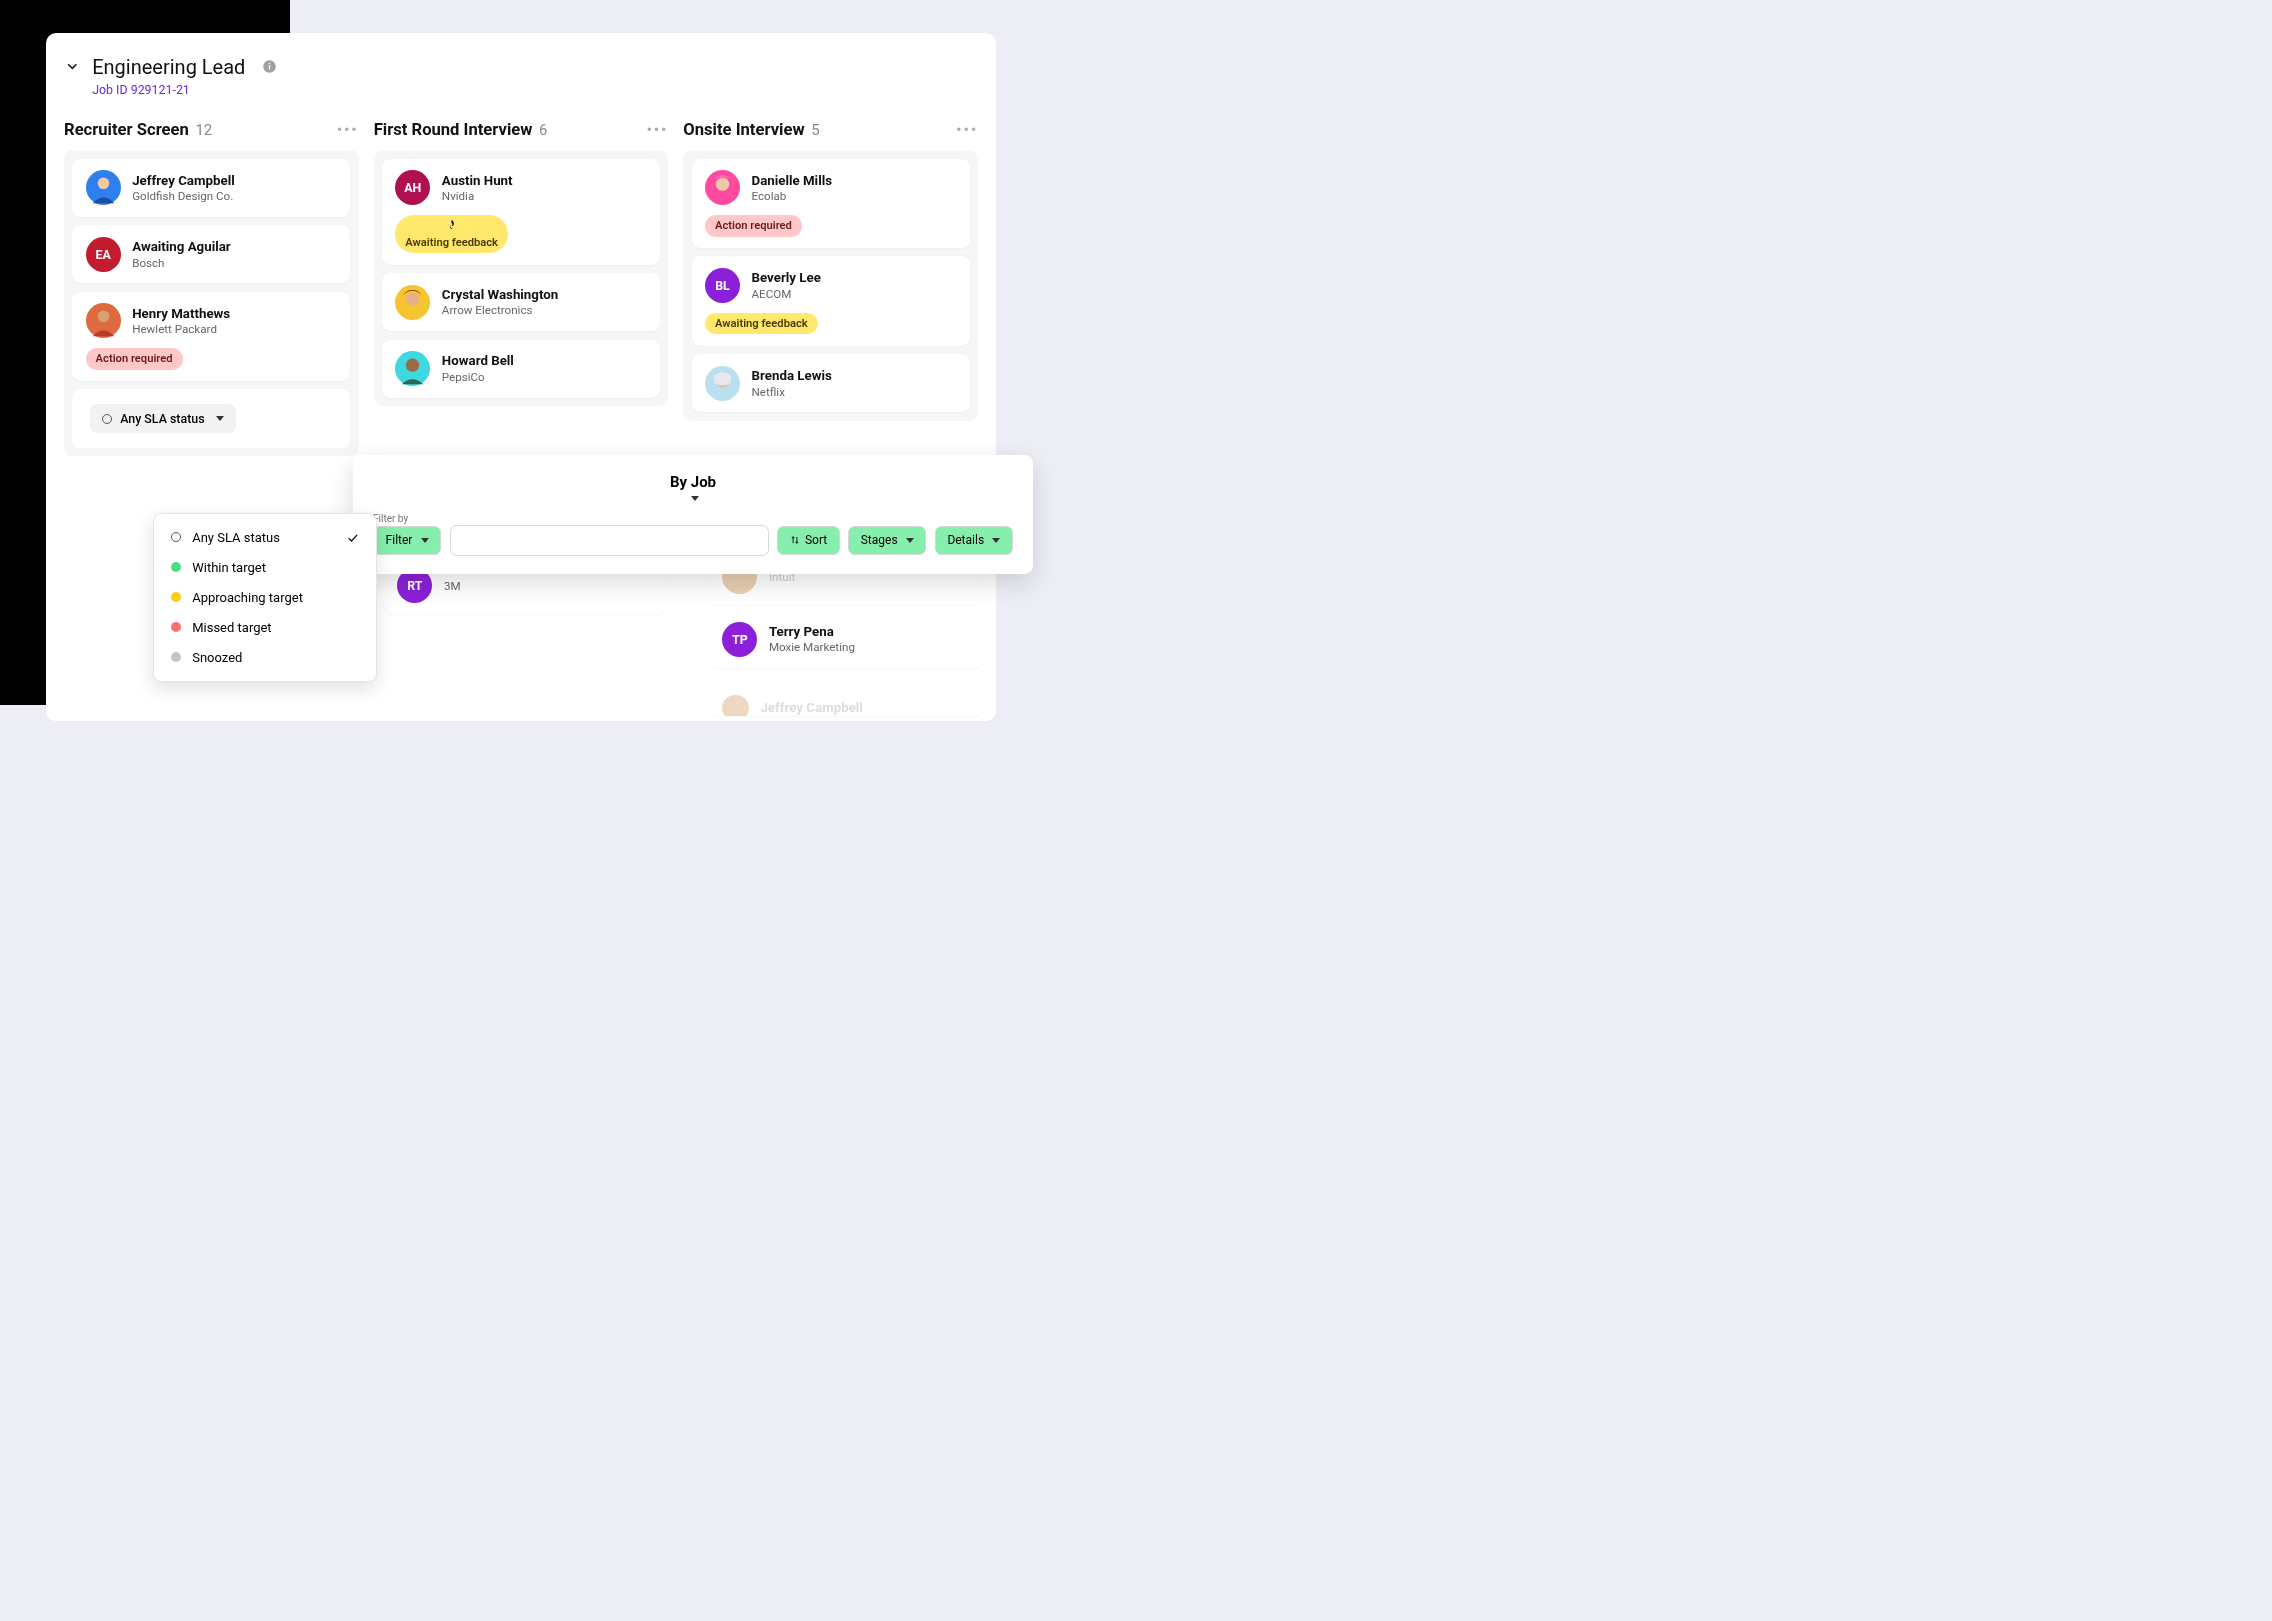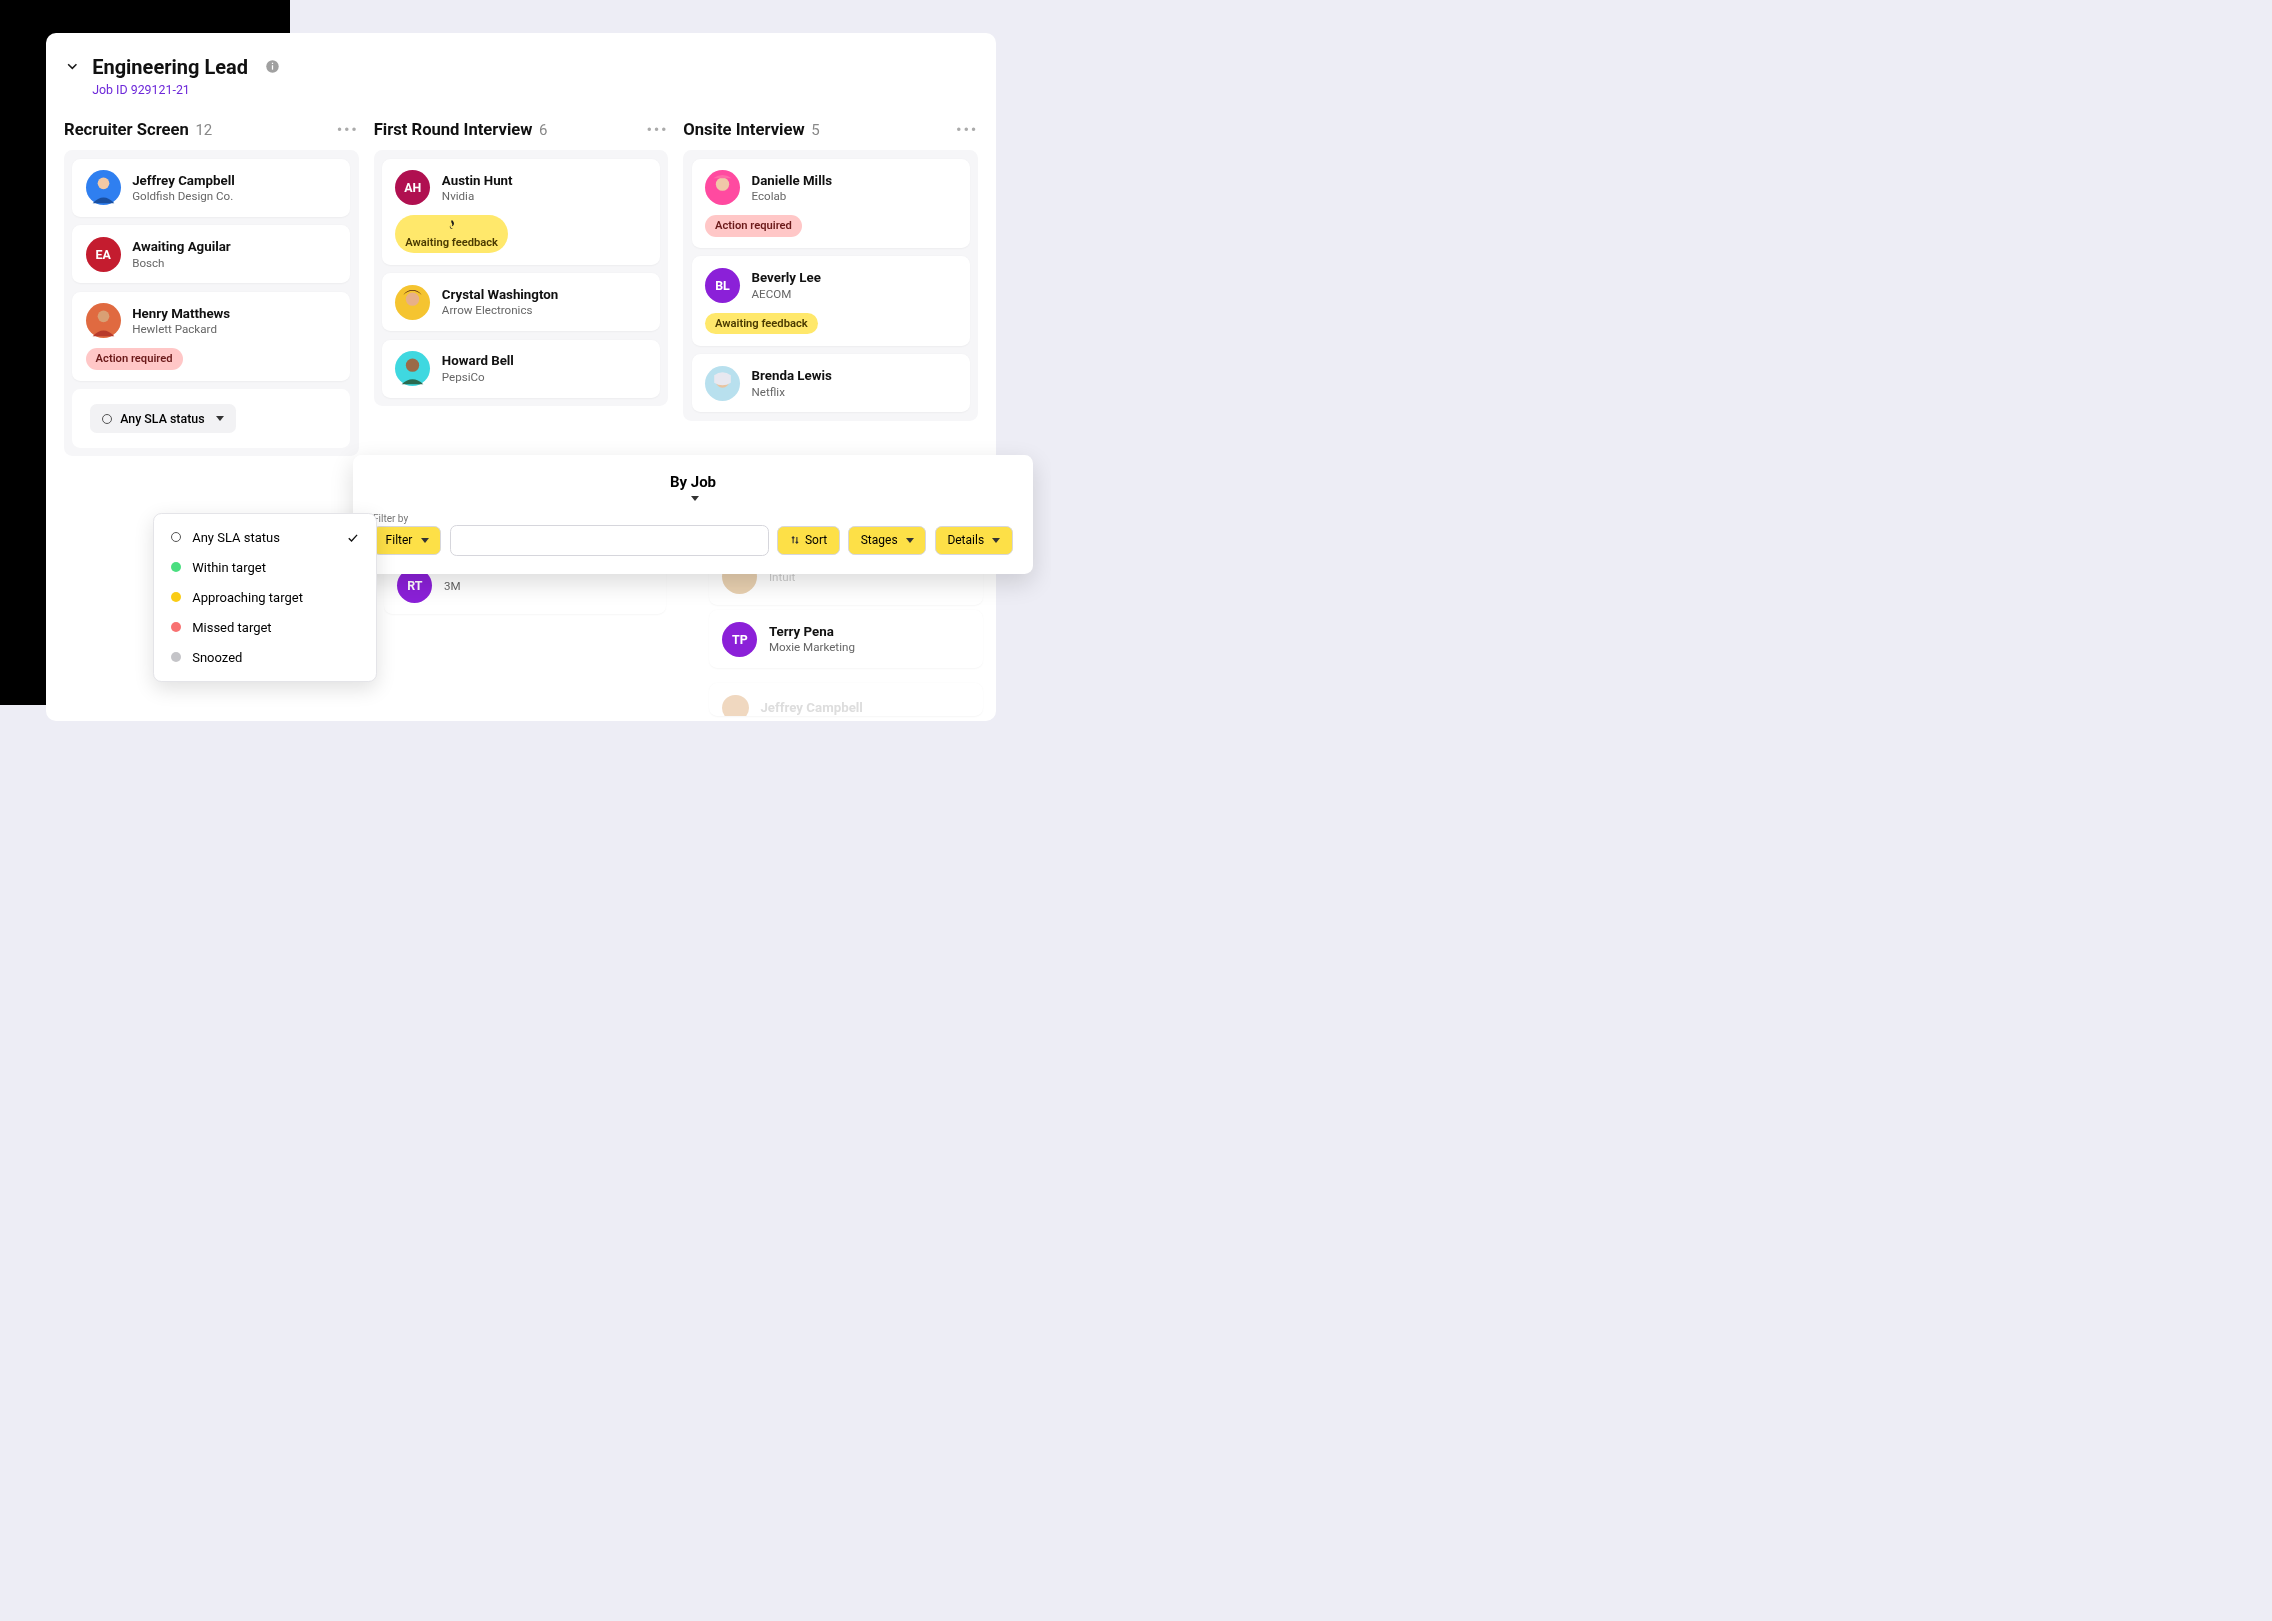--- a/index.html
+++ b/index.html
@@ -37,21 +37,21 @@
   }
   .chev-down {
     width: 16.6px; height: 16.6px;
     margin-top: 3.3px;
     fill: none;
     stroke: #1a1a1a;
     stroke-width: 2.2;
   }
   .job-title {
     font-size: 20px;
-    font-weight: 700;
+    font-weight: 400;
     color: #111;
     display: flex;
     align-items: center;
     gap: 17px;
   }
   .info-icon {
     width: 15px; height: 15px;
     fill: #a0a0a0;
   }
   .job-id {
@@ -232,21 +232,21 @@
   .filter-row {
     display: flex;
     gap: 8.3px;
     align-items: center;
   }
   .btn {
     display: inline-flex;
     align-items: center;
     gap: 5px;
     border: 0.8px solid #d6d6dc;
-    background: #fde047;
+    background: #86efac;
     border-radius: 6.6px;
     padding: 6.6px 11.6px;
     font-size: 12px;
     cursor: pointer;
   }
   .search-field {
     flex: 1;
     border: 0.8px solid #d6d6dc;
     border-radius: 6.6px;
     height: 31.5px;

